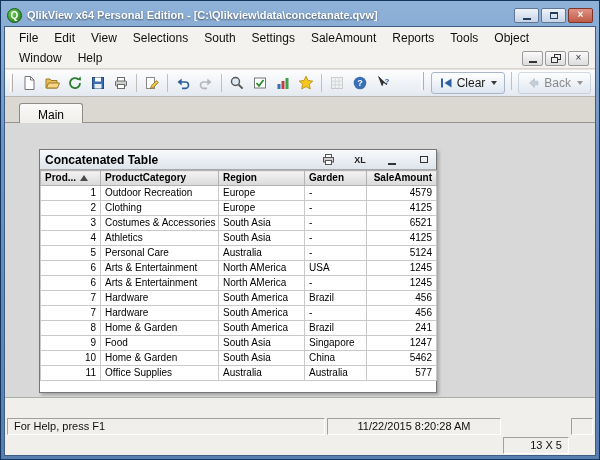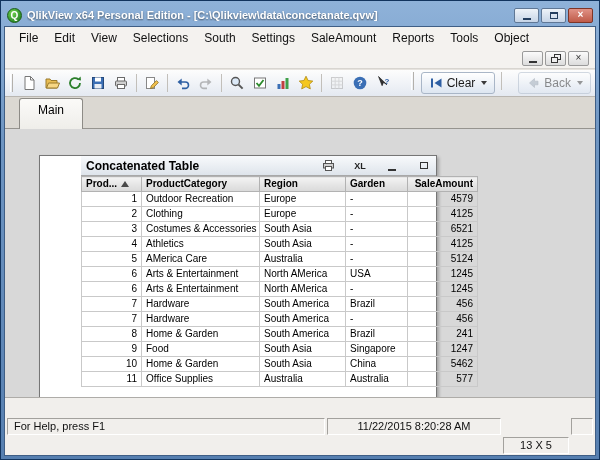--- a/index.html
+++ b/index.html
@@ -47,36 +47,36 @@
   
   .toolbar{flex:0 0 28px;display:flex;align-items:center;padding:0 4px;gap:1px;
     background:linear-gradient(#fdfdfd,#e4e9f1);border-top:1px solid #e6e3de;border-bottom:1px solid #b9b6b1;}
   .grip{width:3px;height:18px;border-left:1px solid #fff;border-right:1px solid #b3b0ab;margin:0 4px 0 1px;}
   .tbtn{width:22px;height:22px;border-radius:3px;display:flex;align-items:center;justify-content:center;}
   .tbtn svg{display:block;}
   .tbtn.disabled{opacity:.45;}
   .sep{width:1px;height:18px;background:#c2bfba;margin:0 3px;}
   .tool-button{display:flex;align-items:center;gap:4px;height:22px;padding:0 7px;font-size:12px;color:#1c1c1c;
     border:1px solid #a9b6c7;border-radius:3px;background:linear-gradient(#ffffff,#dde6f1);}
-  .tool-button.disabled{opacity:.5;margin-left:10px;}
+  .tool-button.disabled{opacity:.5;}
   .dd-arrow{width:0;height:0;border-left:3px solid transparent;border-right:3px solid transparent;
     border-top:4px solid #3a3a3a;margin-left:2px;}
   .right-tools{margin-left:auto;display:flex;gap:3px;}
 
   
   .tabstrip{flex:0 0 26px;background:#dbd8d2;display:flex;align-items:flex-end;padding:0 0 0 14px;
     border-bottom:1px solid #96948f;}
   .tab{background:linear-gradient(#fbfaf8,#efeeea);border:1px solid #8d8b86;border-bottom:none;
-    border-radius:3px 3px 0 0;padding:4px 18px 12px 18px;font-size:12px;position:relative;top:1px;}
+    border-radius:3px 3px 0 0;padding:4px 18px 1px 18px;font-size:12px;position:relative;top:1px;}
 
   
   .content{flex:1;background:#d8d8d8;position:relative;overflow:hidden;}
 
   .tablebox{position:absolute;left:34px;top:26px;width:398px;background:#fff;
-    border:1px solid #767676;box-shadow:2px 2px 3px rgba(0,0,0,.25);padding-left:41px;}
+    border:1px solid #767676;box-shadow:2px 2px 3px rgba(0,0,0,.25);}
   .caption{height:20px;display:flex;align-items:center;padding:0 5px;
     background:linear-gradient(#f8fafc,#dee4eb);border-bottom:1px solid #a8a8a8;}
   .cap-title{font-size:12px;font-weight:bold;color:#000;}
   .cap-icons{margin-left:auto;display:flex;align-items:center;gap:18px;}
   .cap-icon{height:14px;min-width:14px;display:flex;align-items:center;justify-content:center;
     font-size:9px;font-weight:bold;color:#222;}
   .glyph-capmin{width:8px;height:2px;background:#333;margin-top:8px;}
   .glyph-capmax{width:8px;height:7px;border:1px solid #333;}
 
   .qvtable{border-collapse:collapse;table-layout:fixed;width:396px;font-size:10px;}
@@ -89,21 +89,21 @@
     border-right:4px solid transparent;border-bottom:6px solid #4a4a4a;margin-left:4px;}
   .table-bottom{height:11px;background:#fff;}
 
   
   .statusbar{flex:0 0 21px;background:#f1efec;border-top:1px solid #aeaca8;
     display:flex;align-items:center;gap:2px;padding:1px 2px;font-size:11px;color:#111;}
   .panel{height:17px;line-height:15px;padding:0 6px;
     border:1px solid;border-color:#a3a19d #ffffff #ffffff #a3a19d;}
   .panel.left{flex:1;}
   .panel.time{width:174px;text-align:center;}
-  .panel.dims{width:66px;text-align:center;margin-top:38px;}
+  .panel.dims{width:66px;text-align:right;margin-top:38px;}
   .panel.end{width:22px;}
 </style>
 </head>
 <body>
 
 <div class="window">
 
   <div class="titlebar">
     <div class="app-icon">Q</div>
     <div class="title-text">QlikView x64 Personal Edition - [C:\Qlikview\data\concetanate.qvw]</div>
@@ -131,20 +131,24 @@
           <div class="menu-item">South</div>
           <div class="menu-item">Settings</div>
           <div class="menu-item">SaleAmount</div>
           <div class="menu-item">Reports</div>
           <div class="menu-item">Tools</div>
           <div class="menu-item">Object</div>
         </div>
     </div>
 
     <div class="menurow second">
+      <div class="menus">
+          <div class="menu-item">Window</div>
+          <div class="menu-item">Help</div>
+        </div>
       <div class="mdi-controls">
         <div class="mdi-btn">
             <span class="glyph-min2"></span>
           </div>
         <div class="mdi-btn">
             <span class="glyph-restore"></span>
           </div>
         <div class="mdi-btn">
             <span>×</span>
           </div>
@@ -344,21 +348,21 @@
               </tr>
               <tr>
                 <td>4</td>
                 <td>Athletics</td>
                 <td>South Asia</td>
                 <td>-</td>
                 <td>4125</td>
               </tr>
               <tr>
                 <td>5</td>
-                <td>AMerica Care</td>
+                <td>Personal Care</td>
                 <td>Australia</td>
                 <td>-</td>
                 <td>5124</td>
               </tr>
               <tr>
                 <td>6</td>
                 <td>Arts &amp; Entertainment</td>
                 <td>North AMerica</td>
                 <td>USA</td>
                 <td>1245</td>

